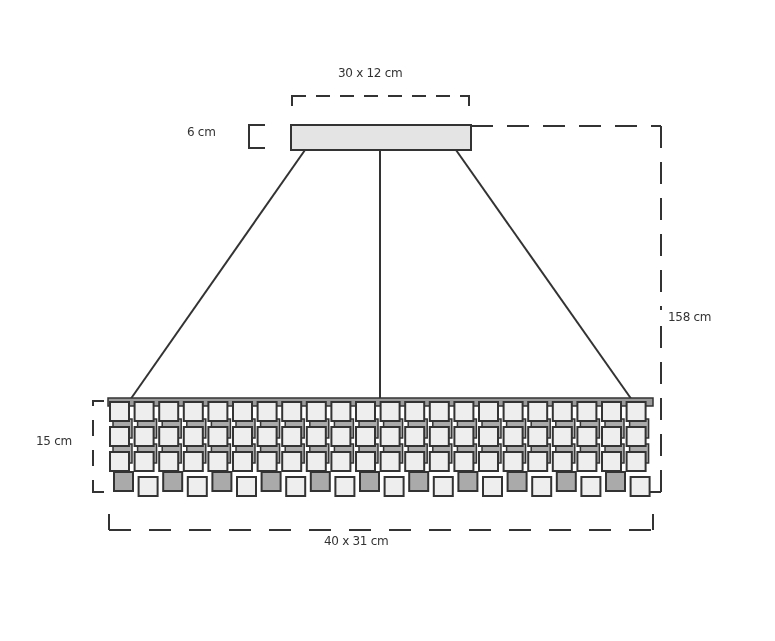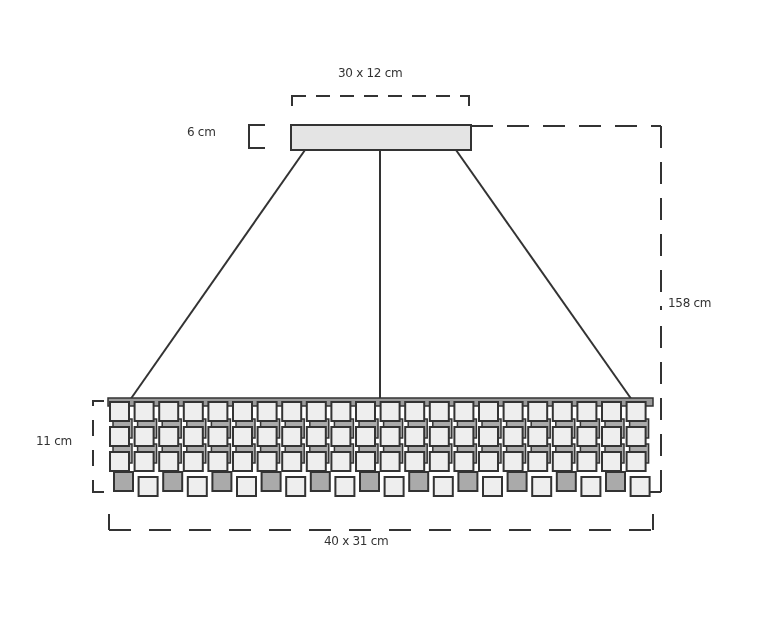--- a/index.html
+++ b/index.html
@@ -181,15 +181,15 @@
 
   <g stroke="#333" stroke-width="2" fill="none">
     <line x1="109" y1="530" x2="653" y2="530" stroke-dasharray="22,18"></line>
     <line x1="109" y1="514" x2="109" y2="530"></line>
     <line x1="653" y1="514" x2="653" y2="530"></line>
   </g>
 </svg>
 
 <div class="label" style="left:338px; top:66px;">30 x 12 cm</div>
 <div class="label" style="left:187px; top:125px;">6 cm</div>
-<div class="label" style="left:668px; top:296px;">158 cm</div>
-<div class="label" style="left:36px; top:434px;">11 cm</div>
+<div class="label" style="left:668px; top:310px;">158 cm</div>
+<div class="label" style="left:36px; top:434px;">15 cm</div>
 <div class="label" style="left:324px; top:534px;">40 x 31 cm</div>
 
 </body></html>

